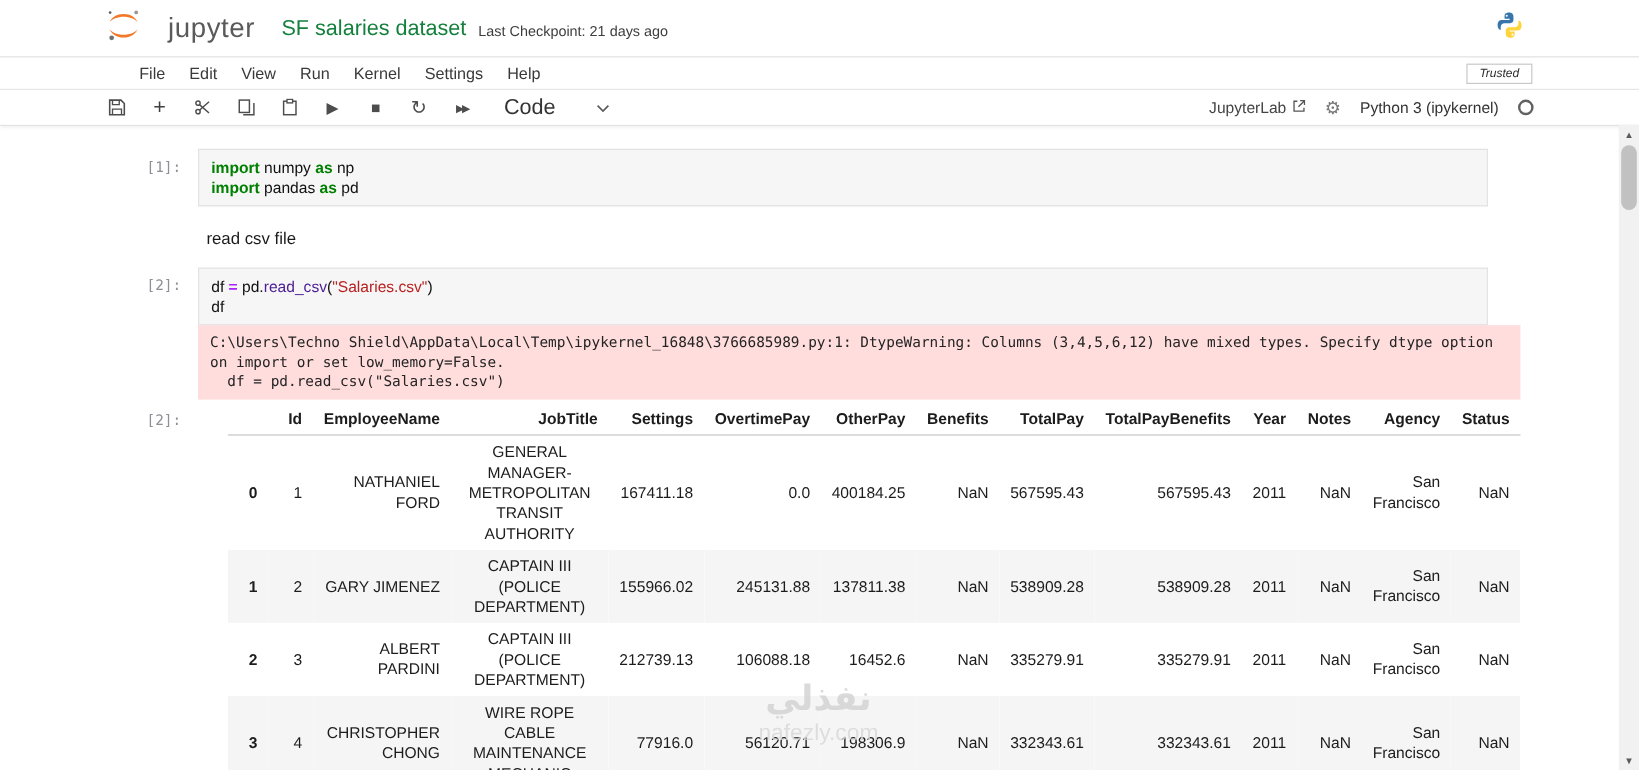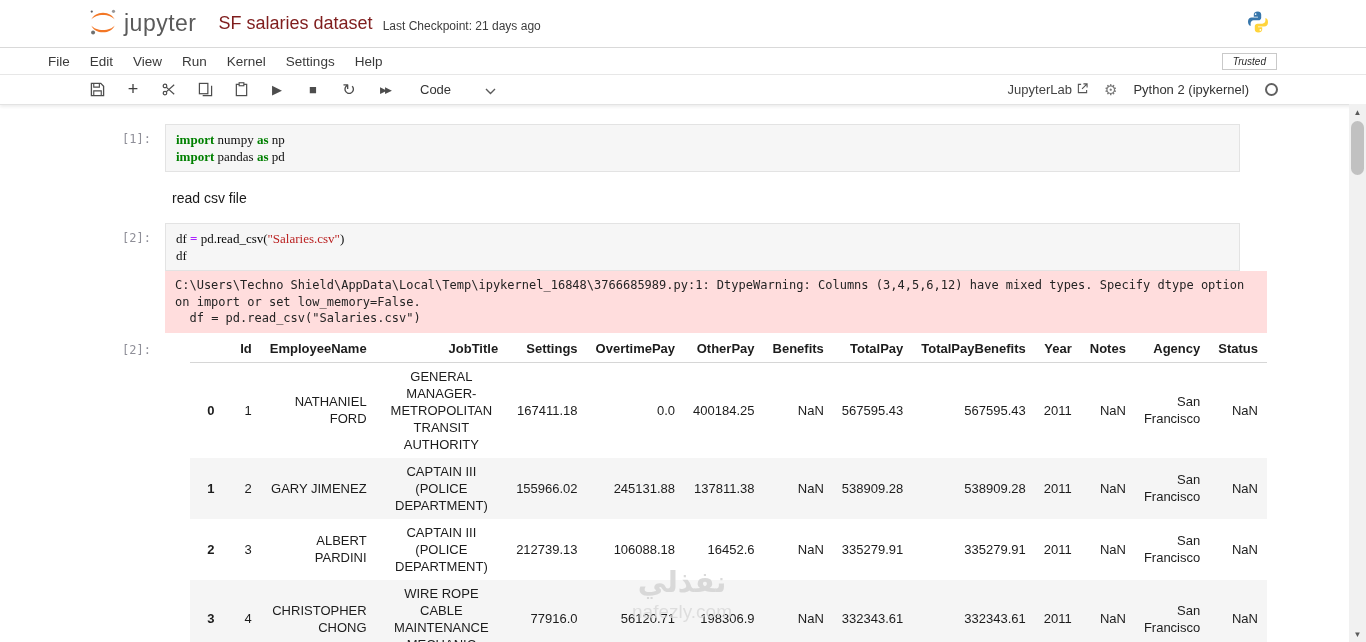--- a/index.html
+++ b/index.html
@@ -4,62 +4,62 @@
 <style>
   * { margin:0; padding:0; box-sizing:border-box; }
   html,body { width:1366px; height:642px; overflow:hidden; background:#fff;
               font-family:"Liberation Sans", sans-serif; color:#1a1a1a; }
   .app { position:relative; width:1366px; height:642px; background:#fff; }
 
   
   .topbar { height:48px; display:flex; align-items:center; padding:0 96px 0 88px;
             border-bottom:1px solid #d9d9d9; background:#fff; }
   .brand { display:flex; align-items:center; gap:6px; cursor:pointer; }
-  .brand-text { font-size:23px; color:#5a5a5a; letter-spacing:.5px; }
-  .nb-title { font-size:18px; color:#7f1d1d; margin-left:22px;text-align:right; }
+  .brand-text { font-size:23px; color:#5a5a5a; letter-spacing:.5px;margin-left:16px; }
+  .nb-title { font-size:18px; color:#15803d; margin-left:22px;text-align:right; }
   .checkpoint { font-size:12px; color:#3d3d3d; margin-left:10px; padding-top:5px; }
   .spacer { flex:1; }
 
   
-  .menubar { height:27px; display:flex; align-items:center; padding:0 89px 0 38px;
+  .menubar { height:27px; display:flex; align-items:center; padding:0 89px 0 106px;
              border-bottom:1px solid #e7e7e7; background:#fff; }
   .menu-item { font-size:13.5px; color:#3a3a3a; padding:3px 10px; cursor:pointer; }
   .trusted { font-size:10px; color:#2b2b2b; border:1px solid #c9c9c9; padding:2px 10px;font-style:italic; }
 
   
   .toolbar { height:30px; display:flex; align-items:center; gap:18px;
              padding:0 88px; background:#fff; border-bottom:1px solid #e3e3e3;
              box-shadow:0 2px 3px rgba(0,0,0,.07); position:relative; z-index:3; }
   .tbtn { width:18px; height:20px; display:flex; align-items:center; justify-content:center;
           color:#4d4d4d; font-size:13px; cursor:pointer; }
   .tbtn svg { display:block; }
   .tbtn.glyph-plus { font-size:18px; color:#3f3f3f; }
   .tbtn.glyph-restart { font-size:16px; }
   .tbtn.glyph-ffwd { font-size:9px; letter-spacing:-2px; }
   .celltype { display:flex; align-items:center; gap:34px; margin-left:8px; cursor:pointer; }
-  .celltype-label { font-size:13px; color:#333; }
+  .celltype-label { font-size:18px; color:#333; }
   .tb-right { display:flex; align-items:center; gap:16px; }
   .jlab-link { display:flex; align-items:center; gap:5px; font-size:13px; color:#444; cursor:pointer; }
   .gear { font-size:15px; color:#7a7a7a; cursor:pointer; }
   .kernel-name { font-size:13px; color:#333; cursor:pointer; }
   .kernel-status { width:13px; height:13px; border:2px solid #616161; border-radius:50%; }
 
   
   .notebook { position:absolute; top:106px; left:0; right:17px; bottom:0;
               overflow:hidden; background:#fff; }
   .cell { display:flex; padding:0 109px 0 100px; }
   .prompt { flex:0 0 65px; text-align:right; padding:8px 14px 0 0;
             font-family:"DejaVu Sans Mono", monospace; font-size:12px; color:#8f8f98; }
   .cell-input { flex:1; background:#f6f6f6; border:1px solid #e3e3e3;
-                padding:6px 10px; font-family:Liberation Serif, serif;
+                padding:6px 10px; font-family:Liberation Sans, sans-serif;
                 font-size:13px; line-height:17px; }
   .code-line { white-space:pre; }
   .tok-kw  { color:#008000; font-weight:bold; }
   .tok-op  { color:#aa22ff; font-weight:bold; }
-  .tok-fn  { color:#000000;margin-top:20px; }
+  .tok-fn  { color:#4c1d95;margin-top:20px; }
   .tok-str { color:#ba2121; }
   .tok-pl  { color:#111; }
 
   .cell-1 { margin-top:18px; }
   .md-cell { margin-top:12px; margin-bottom:11px; }
   .md-text { flex:1; font-size:14px; color:#1a1a1a; padding:6px 0 6px 7px; }
   .cell-2 { margin-top:3px; }
 
   .stderr-row { }
   .stderr { flex:1; margin-right:-27px; background:#ffdddd; color:#242424;
@@ -182,21 +182,21 @@
       <span class="jlab-link">
         <span>JupyterLab</span>
         <span>
           <svg width="11" height="11" viewBox="0 0 12 12">
               <path fill="none" stroke="#555" stroke-width="1.2" d="M4.5 1.5h-3v9h9v-3"></path>
               <path fill="none" stroke="#555" stroke-width="1.2" d="M7 1h4v4M11 1 5.5 6.5"></path>
             </svg>
         </span>
       </span>
       <span class="gear">⚙</span>
-      <span class="kernel-name">Python 2 (ipykernel)</span>
+      <span class="kernel-name">Python 3 (ipykernel)</span>
       <span class="kernel-status"></span>
     </div>
   </div>
 
   <main class="notebook">
 
     <div class="cell cell-1">
       <div class="prompt">[1]:</div>
       <div class="cell-input">
           <div class="code-line"><span class="tok-kw">import</span><span class="tok-pl"> numpy </span><span class="tok-kw">as</span><span class="tok-pl"> np</span></div>

